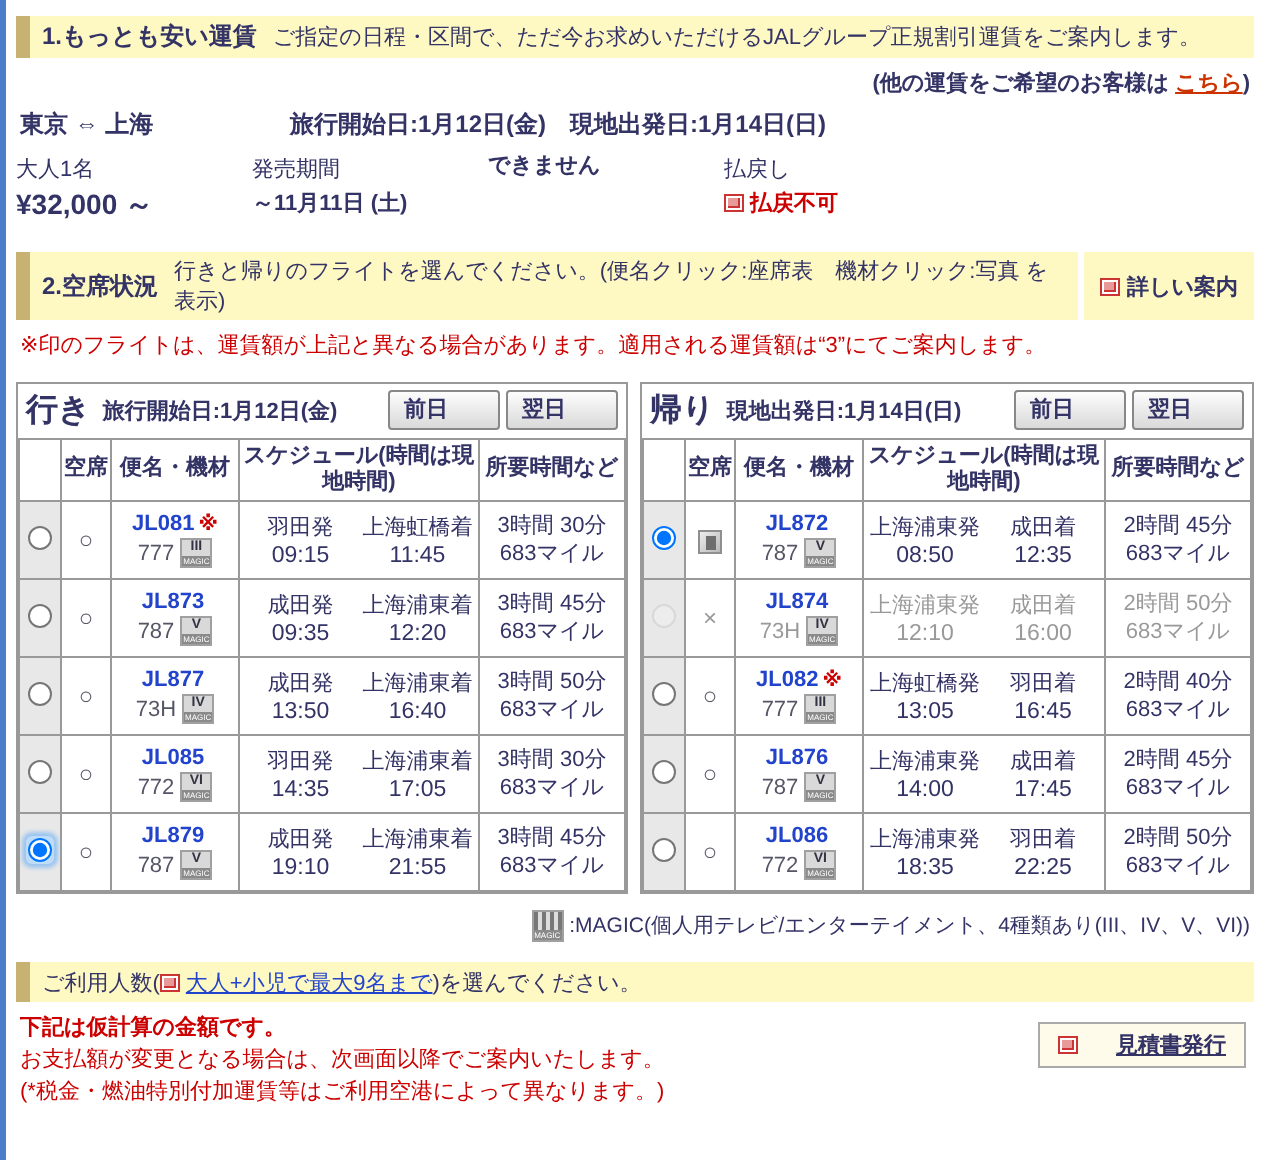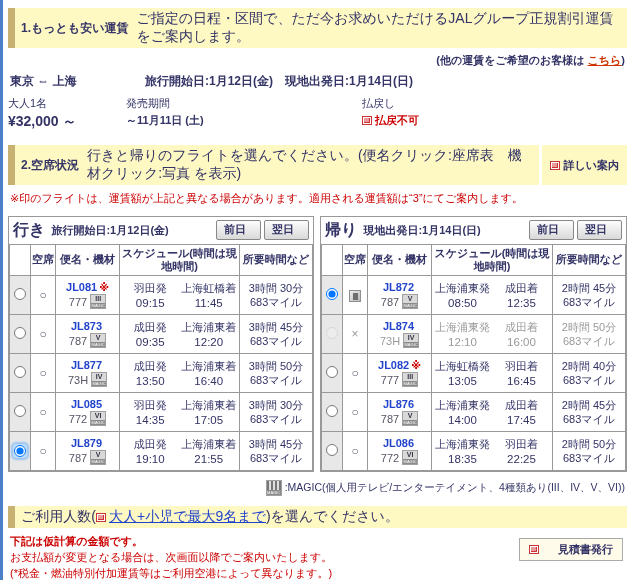--- a/index.html
+++ b/index.html
@@ -7,21 +7,21 @@
   body { width:635px; height:580px; font-family:"Liberation Sans","DejaVu Sans",sans-serif; font-size:11px; color:#333366; }
   .page { position:relative; width:635px; height:580px; background:#fff; overflow:hidden; }
   .left-edge { position:absolute; left:0; top:0; width:3px; height:580px; background:#4D7EC8; }
   .content { position:absolute; left:8px; top:8px; width:619px; }
 
   
   .sec-bar { display:flex; align-items:stretch; background:#fef9c3; min-height:20px; margin-bottom:2px; }
   .sec-bar .bar-left { width:7px; background:#C8B273; flex:none; }
   .sec-bar .bar-main { flex:1; display:flex; align-items:center; padding:2px 6px; }
   .sec-title { font-weight:bold; font-size:12px; color:#333366; margin-right:8px; white-space:nowrap; }
-  .sec-desc { font-size:14px; color:#333366; }
+  .sec-desc { font-size:11px; color:#333366; }
   .bar-right { flex:none; display:flex; align-items:center; padding:2px 8px; border-left:3px solid #fff; font-weight:bold; color:#333366; white-space:nowrap; }
 
   .right-note { text-align:right; font-weight:bold; color:#333366; padding:3px 2px 2px 0; }
   a.red-link { color:#CC3300; text-decoration:underline; cursor:pointer; }
   a.blue-link { color:#2244CC; text-decoration:none; cursor:pointer; }
 
   
   .fare-route-row { display:flex; padding:3px 2px 2px 2px; }
   .route { font-weight:bold; font-size:12px; width:135px; }
   .dates { font-weight:bold; font-size:12px; }
@@ -35,21 +35,21 @@
   .note-red { color:#CC0000; padding:4px 2px; line-height:1.35; }
   .note-red.bold { font-weight:bold; }
 
   
   .tables-row { display:flex; gap:6px; margin-top:6px; }
   .flight-block { border:1px solid #999; width:306px; background:#fff; }
   .flight-block.right { width:307px; }
   .fb-titlebar { display:flex; align-items:center; padding:3px 4px; }
   .fb-title { font-weight:bold; font-size:16px; margin-right:6px; white-space:nowrap; }
   .fb-date { font-weight:bold; font-size:11px; flex:1; white-space:nowrap; }
-  .day-btn { flex:none; margin-left:3px; padding:1px 14px 2px 7px; border:1px solid #888; border-radius:2px; background:linear-gradient(#FDFDFD,#D9D9D9); color:#333366; font-weight:bold; font-size:11px; cursor:pointer; font-family:inherit; }
+  .day-btn { flex:none; margin-left:3px; padding:1px 25px 2px 7px; border:1px solid #888; border-radius:2px; background:linear-gradient(#FDFDFD,#D9D9D9); color:#333366; font-weight:bold; font-size:11px; cursor:pointer; font-family:inherit; }
   table.flights { border-collapse:collapse; width:100%; }
   table.flights th, table.flights td { border:1px solid #999; text-align:center; vertical-align:middle; }
   table.flights th { font-weight:bold; color:#333366; font-size:11px; padding:2px 1px; background:#fff; line-height:1.2; }
   .c-radio { width:21px; background:#E8E8E8; }
   .c-seat  { width:25px; font-size:12px; color:#556; }
   .c-flight{ width:64px; }
   .c-dur   { width:73px; }
   td.c-flight .fno { font-weight:bold; }
   td.c-flight .fno a { color:#2244CC; }
   .mark-x { color:#CC0000; font-size:10px; font-weight:bold; margin-left:2px; }
@@ -74,21 +74,21 @@
 
   .radio-focus { display:inline-block; line-height:0; padding:1px; border-radius:3px; background:#BFDCF8; box-shadow:0 0 2px 2px #9AC4EF; }
   input[type=radio] { width:12px; height:12px; }
   input[type=radio]:disabled { opacity:.55; }
 
   .magic-legend { display:flex; justify-content:flex-end; align-items:center; gap:3px; padding:8px 2px 10px 0; color:#333366; font-size:10.5px; }
 
   
   .s3-notes-row { display:flex; align-items:flex-start; margin-top:2px; }
   .s3-notes { flex:1; }
-  .estimate-btn { flex:none; margin:8px 4px 0 0; display:inline-flex; align-items:center; gap:16px; border:1px solid #AAA; background:#FFFBEA; padding:3px 9px; font-weight:bold; color:#333366; cursor:pointer; font-size:11px; font-family:inherit; }
+  .estimate-btn { flex:none; margin:8px 4px 0 0; display:inline-flex; align-items:center; gap:16px; border:1px solid #AAA; background:#FFFBEA; padding:3px 9px; font-weight:bold; color:#333366; cursor:pointer; font-size:11px; font-family:inherit;text-decoration:underline; }
 
   .popup-icon { display:inline-block; width:10px; height:9px; border:1px solid #CC3333; background:#fff; position:relative; vertical-align:-1px; margin-right:3px; }
   .popup-icon::before { content:""; position:absolute; left:1px; top:1px; width:5px; height:4px; background:#E89A9A; border-right:1px solid #CC3333; border-bottom:1px solid #CC3333; }
   .refund-val { color:#CC0000; font-weight:bold; }
 </style>
 </head>
 <body>
 
 <div class="page">
   <div class="left-edge"></div>
@@ -115,20 +115,21 @@
     <div class="fare-grid">
       <div class="fare-col">
         <div class="lbl">大人1名</div>
         <div class="big">¥32,000 ～</div>
       </div>
       <div class="fare-col">
         <div class="lbl">発売期間</div>
         <div class="val">～11月11日 (土)</div>
       </div>
       <div class="fare-col">
+        <div class="val">できません</div>
       </div>
       <div class="fare-col">
         <div class="lbl">払戻し</div>
         <div class="val refund-val"><span class="popup-icon"></span><span>払戻不可</span></div>
       </div>
     </div>
 
 
     <div class="sec-bar" style="margin-top:8px;">
       <div class="bar-left"></div>

